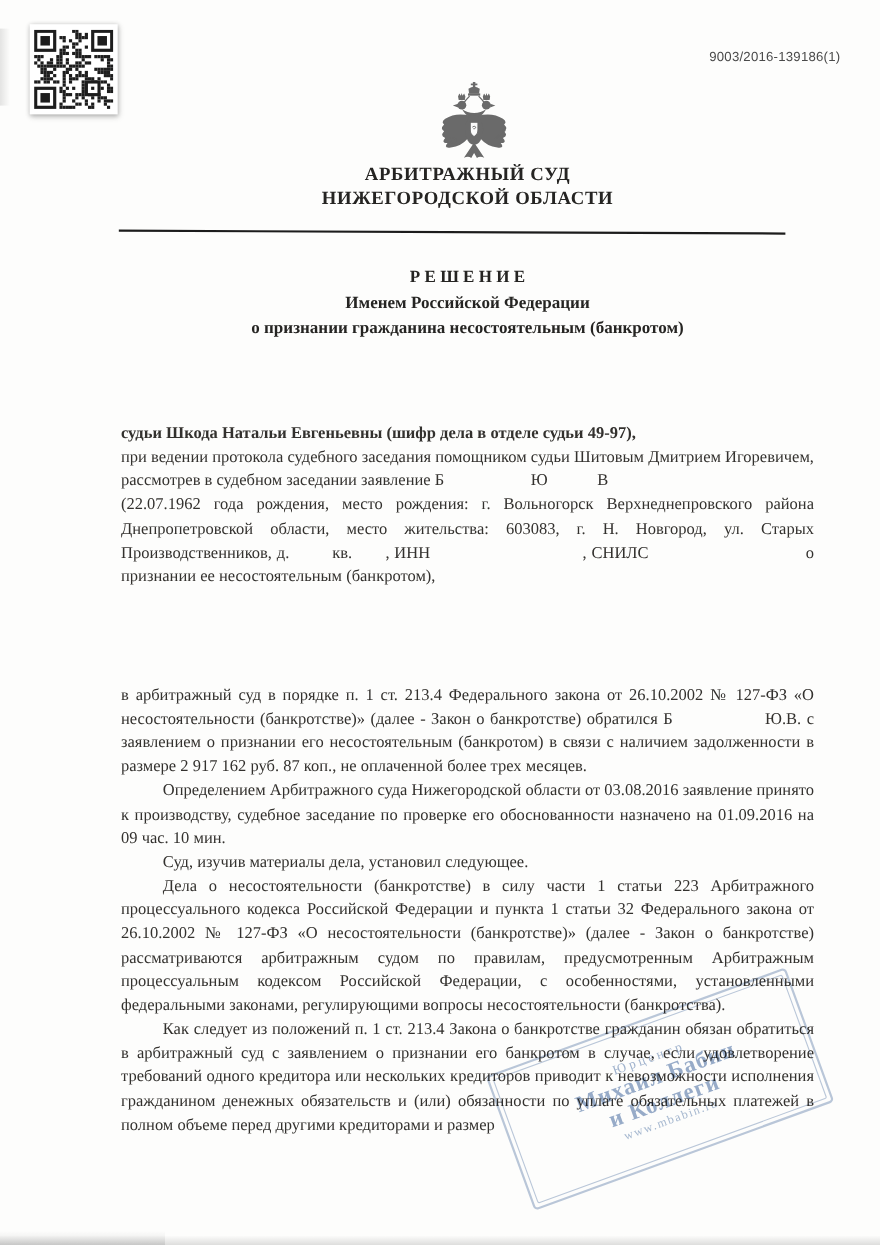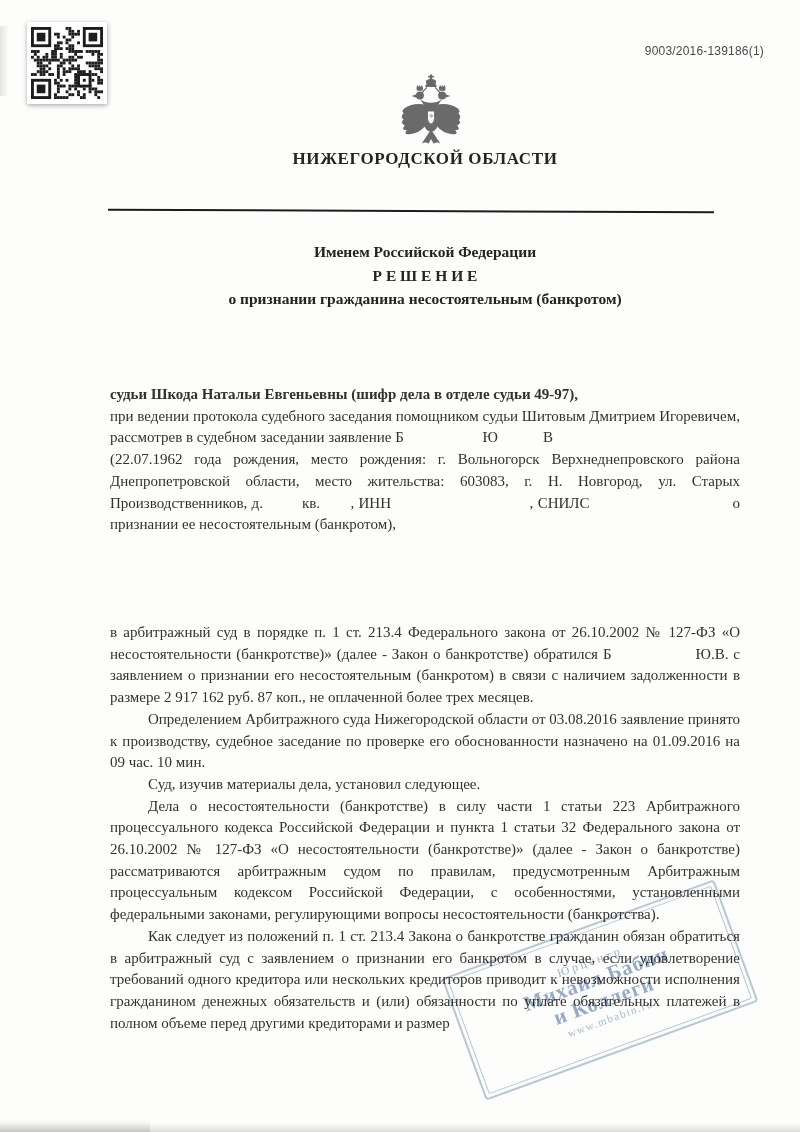--- a/index.html
+++ b/index.html
@@ -351,28 +351,29 @@
         <path d="M52 52 L60 44" stroke="#565656" stroke-width="1.4"></path>
         <circle cx="60.5" cy="43.5" r="1.3"></circle>
 
         <path d="M30.6 36 L37.4 36 L37.4 43 Q37.4 47.2 34 48.8 Q30.6 47.2 30.6 43 Z" fill="#fbfbfb" stroke="#565656" stroke-width="0.9"></path>
         <path d="M32.4 40.5 Q34 38.6 35.6 40.5 Q34.6 42.6 33.3 41.8" fill="none" stroke="#565656" stroke-width="0.8"></path>
       </g>
     </svg>
   </div>
 
   <div class="court-name">
+    <div>АРБИТРАЖНЫЙ СУД</div>
     <div>НИЖЕГОРОДСКОЙ ОБЛАСТИ</div>
   </div>
 
   <div class="separator"></div>
 
   <div class="title-block">
+    <div>Р Е Ш Е Н И Е</div>
     <div>Именем Российской Федерации</div>
-    <div>Р Е Ш Е Н И Е</div>
     <div>о признании гражданина несостоятельным (банкротом)</div>
   </div>
 
 
   <div class="intro">
     <p class="bold">судьи Шкода Натальи Евгеньевны (шифр дела в отделе судьи 49-97),</p>
     <p>при ведении протокола судебного заседания помощником судьи Шитовым Дмитрием Игоревичем, рассмотрев в судебном заседании заявление Б&nbsp;&nbsp;&nbsp;&nbsp;&nbsp;&nbsp;&nbsp;&nbsp;&nbsp;&nbsp;&nbsp;&nbsp;&nbsp;&nbsp;&nbsp;&nbsp;&nbsp;&nbsp;&nbsp;&nbsp; Ю&nbsp;&nbsp;&nbsp;&nbsp;&nbsp;&nbsp;&nbsp;&nbsp;&nbsp;&nbsp;&nbsp; В</p>
     <p>(22.07.1962 года рождения, место рождения: г. Вольногорск Верхнеднепровского района Днепропетровской области, место жительства: 603083, г. Н. Новгород, ул. Старых Производственников, д.&nbsp;&nbsp;&nbsp;&nbsp;&nbsp;&nbsp;&nbsp;&nbsp; кв.&nbsp;&nbsp;&nbsp;&nbsp;&nbsp;&nbsp;&nbsp;, ИНН&nbsp;&nbsp;&nbsp;&nbsp;&nbsp;&nbsp;&nbsp;&nbsp;&nbsp;&nbsp;&nbsp;&nbsp;&nbsp;&nbsp;&nbsp;&nbsp;&nbsp;&nbsp;&nbsp;&nbsp;&nbsp;&nbsp;&nbsp;&nbsp;&nbsp;&nbsp;&nbsp;&nbsp;&nbsp;&nbsp;&nbsp;&nbsp;, СНИЛС&nbsp;&nbsp;&nbsp;&nbsp;&nbsp;&nbsp;&nbsp;&nbsp;&nbsp;&nbsp;&nbsp;&nbsp;&nbsp;&nbsp;&nbsp;&nbsp;&nbsp;&nbsp;&nbsp;&nbsp;&nbsp;&nbsp;&nbsp;&nbsp;&nbsp;&nbsp;&nbsp;&nbsp;&nbsp;&nbsp;&nbsp;&nbsp; о признании ее несостоятельным (банкротом),</p>
   </div>
 

